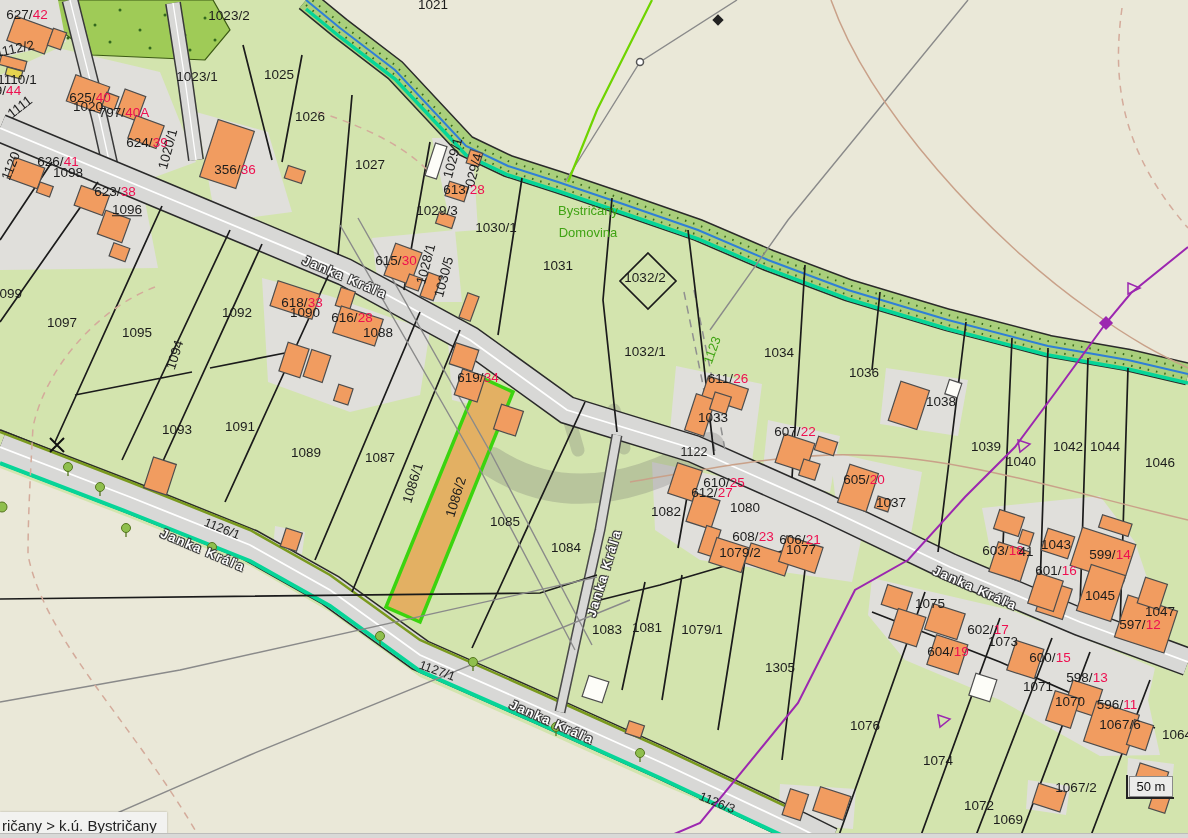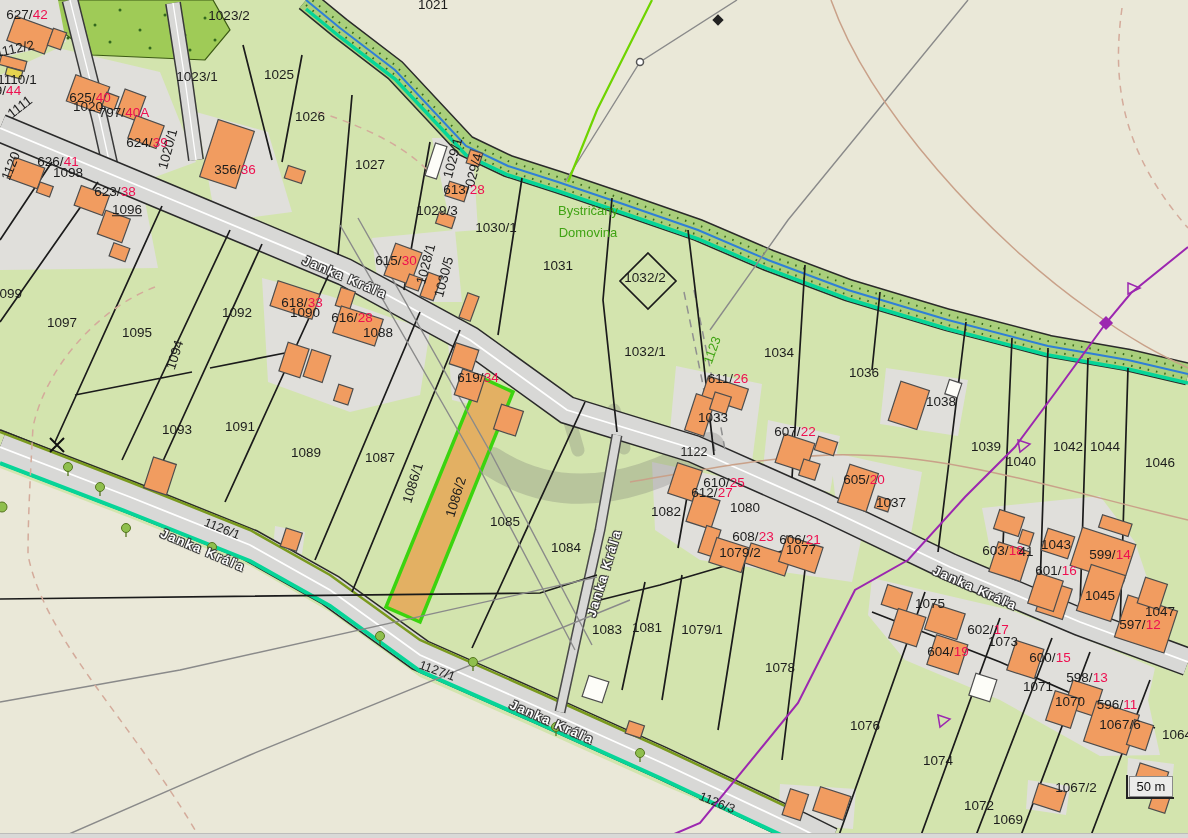--- a/index.html
+++ b/index.html
@@ -348,21 +348,21 @@
       <div class="lbl" style="left: 1056px; top: 571px; transform: translate(-50%, -50%);"><span>601/</span><span class="red">16</span></div>
       <div class="lbl" style="left: 1100px; top: 596px; transform: translate(-50%, -50%);"><span>1045</span></div>
       <div class="lbl" style="left: 1160px; top: 612px; transform: translate(-50%, -50%);"><span>1047</span></div>
       <div class="lbl" style="left: 1140px; top: 625px; transform: translate(-50%, -50%);"><span>597/</span><span class="red">12</span></div>
       <div class="lbl road" style="left: 222px; top: 529px; transform: translate(-50%, -50%) rotate(22deg);"><span>1126/1</span></div>
       <div class="lbl road" style="left: 437px; top: 671px; transform: translate(-50%, -50%) rotate(20deg);"><span>1127/1</span></div>
       <div class="lbl road" style="left: 717px; top: 803px; transform: translate(-50%, -50%) rotate(22deg);"><span>1126/3</span></div>
       <div class="lbl" style="left: 607px; top: 630px; transform: translate(-50%, -50%);"><span>1083</span></div>
       <div class="lbl" style="left: 647px; top: 628px; transform: translate(-50%, -50%);"><span>1081</span></div>
       <div class="lbl" style="left: 702px; top: 630px; transform: translate(-50%, -50%);"><span>1079/1</span></div>
-      <div class="lbl" style="left: 780px; top: 668px; transform: translate(-50%, -50%);"><span>1078</span></div>
+      <div class="lbl" style="left: 780px; top: 668px; transform: translate(-50%, -50%);"><span>1305</span></div>
       <div class="lbl" style="left: 865px; top: 726px; transform: translate(-50%, -50%);"><span>1076</span></div>
       <div class="lbl" style="left: 930px; top: 604px; transform: translate(-50%, -50%);"><span>1075</span></div>
       <div class="lbl" style="left: 988px; top: 630px; transform: translate(-50%, -50%);"><span>602/</span><span class="red">17</span></div>
       <div class="lbl" style="left: 1003px; top: 642px; transform: translate(-50%, -50%);"><span>1073</span></div>
       <div class="lbl" style="left: 948px; top: 652px; transform: translate(-50%, -50%);"><span>604/</span><span class="red">19</span></div>
       <div class="lbl" style="left: 1050px; top: 658px; transform: translate(-50%, -50%);"><span>600/</span><span class="red">15</span></div>
       <div class="lbl" style="left: 1038px; top: 687px; transform: translate(-50%, -50%);"><span>1071</span></div>
       <div class="lbl" style="left: 1087px; top: 678px; transform: translate(-50%, -50%);"><span>598/</span><span class="red">13</span></div>
       <div class="lbl" style="left: 1070px; top: 702px; transform: translate(-50%, -50%);"><span>1070</span></div>
       <div class="lbl" style="left: 1117px; top: 705px; transform: translate(-50%, -50%);"><span>596/</span><span class="red">11</span></div>
@@ -377,15 +377,18 @@
       <div class="lbl street" style="left: 203px; top: 550px; transform: translate(-50%, -50%) rotate(23deg);"><span>Janka Kráľa</span></div>
       <div class="lbl street" style="left: 552px; top: 722px; transform: translate(-50%, -50%) rotate(24deg);"><span>Janka Kráľa</span></div>
       <div class="lbl street" style="left: 604px; top: 573px; transform: translate(-50%, -50%) rotate(-73deg);"><span>Janka Kráľa</span></div>
     </div>
 
 <div id="scalebar">
   <div class="bracket"></div>
   <div class="box">50 m</div>
 </div>
 
+<div id="breadcrumb">
+  <span>ričany &gt; k.ú. Bystričany</span>
+</div>
 <div id="bottom-strip"></div>
 
 </div>
 
 </body></html>

